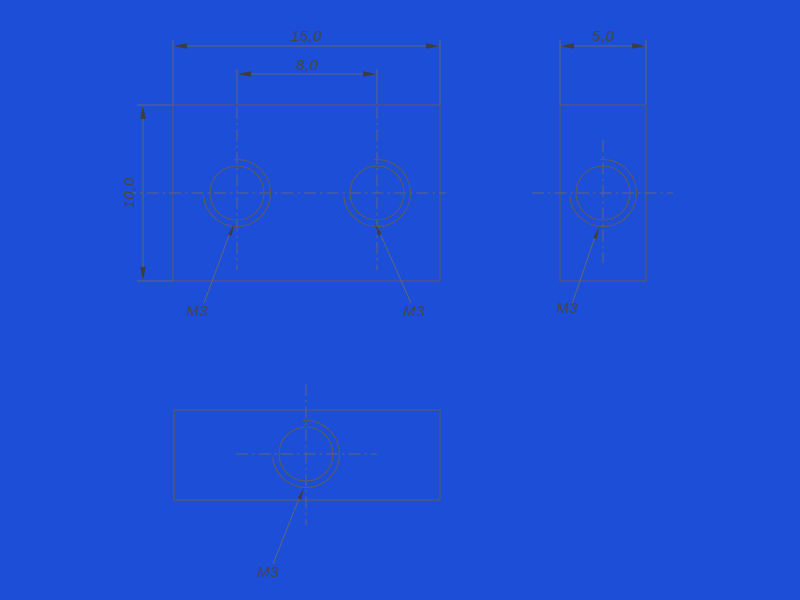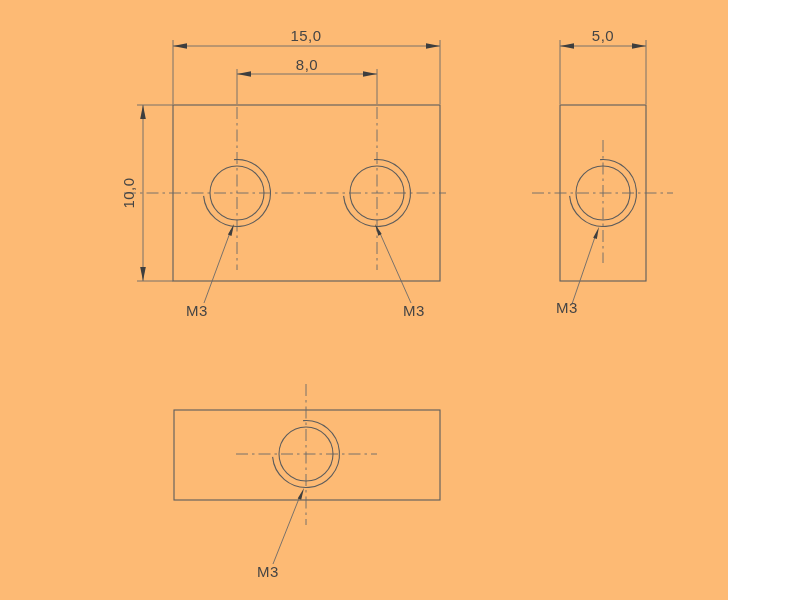--- a/index.html
+++ b/index.html
@@ -1,21 +1,22 @@
 <!DOCTYPE html>
 <html><head>
 <meta charset="utf-8">
 <style>
   html, body { margin: 0; padding: 0; background: #ffffff; }
   .canvas {
     position: relative;
-    width: 728px;
+    width: 800px;
     height: 600px;
-    background: #fdba74;
+    background: #1d4ed8;
     overflow: hidden;
+    font-style: italic;
   }
   svg { display: block; }
   .outline  { stroke: #5c5c5c; stroke-width: 1.1; fill: none; stroke-linecap: butt; }
   .thin     { stroke: #6a6a6a; stroke-width: 0.9; fill: none; stroke-linecap: butt; }
   .center   { stroke: #6a6a6a; stroke-width: 0.9; fill: none; stroke-dasharray: 12 4 2.5 4; }
   .arrowfill{ fill: #3e3e3e; stroke: none; }
   .dimtext, .calltext {
     font-family: "Liberation Sans", "DejaVu Sans", sans-serif;
     font-size: 15px;
     letter-spacing: 0.5px;

